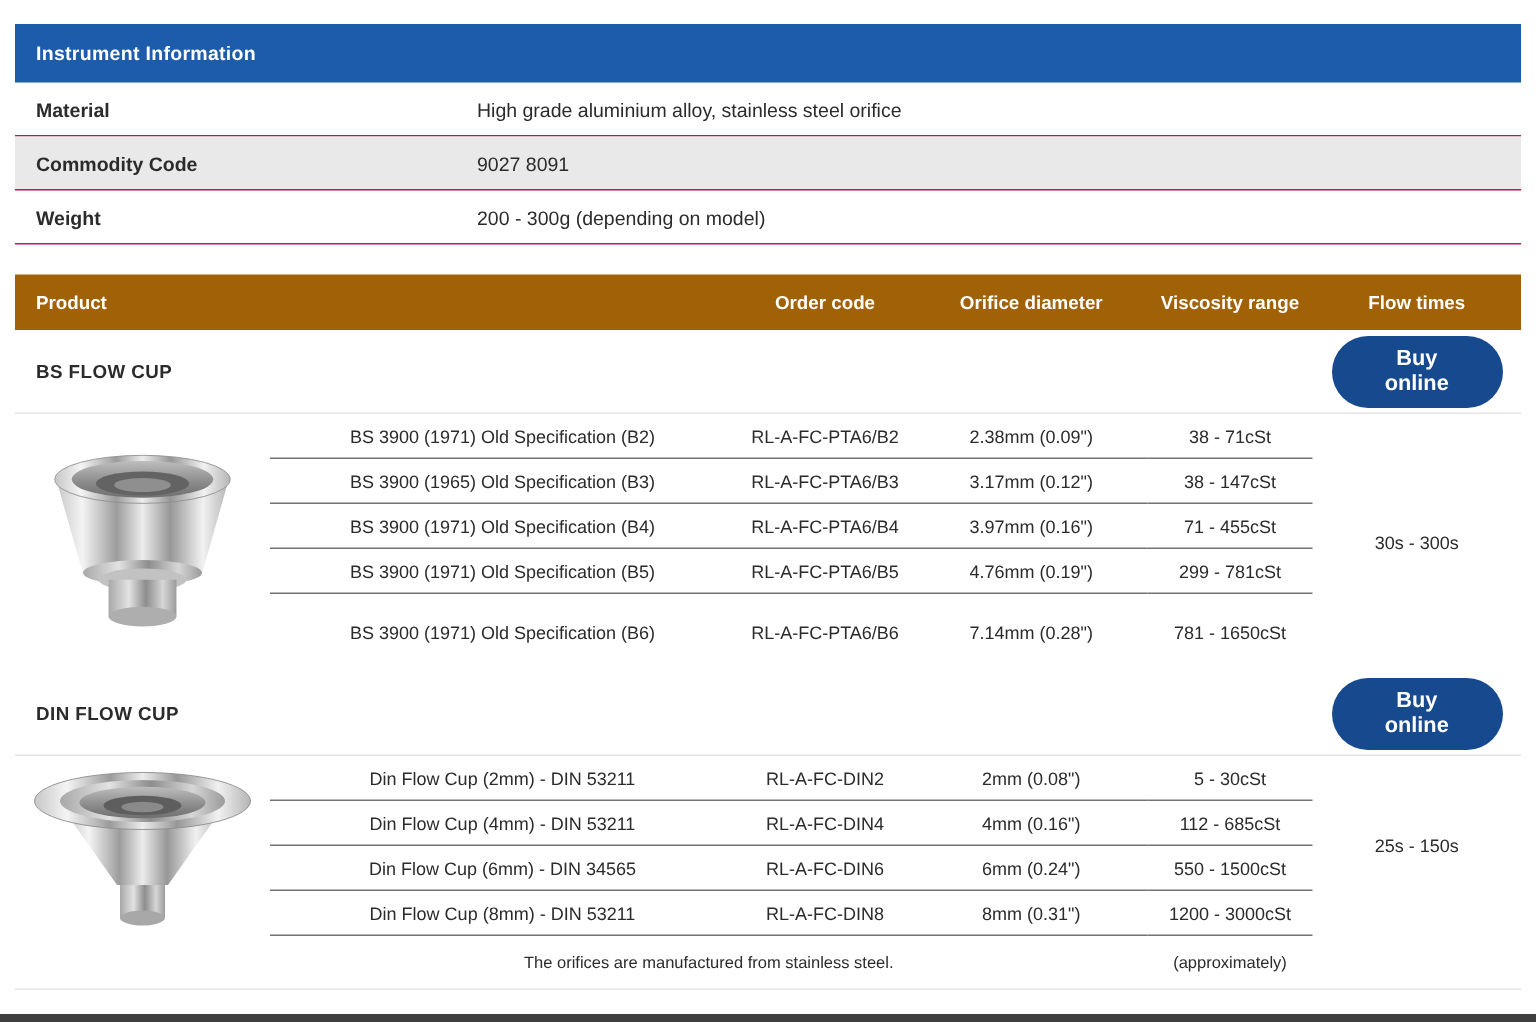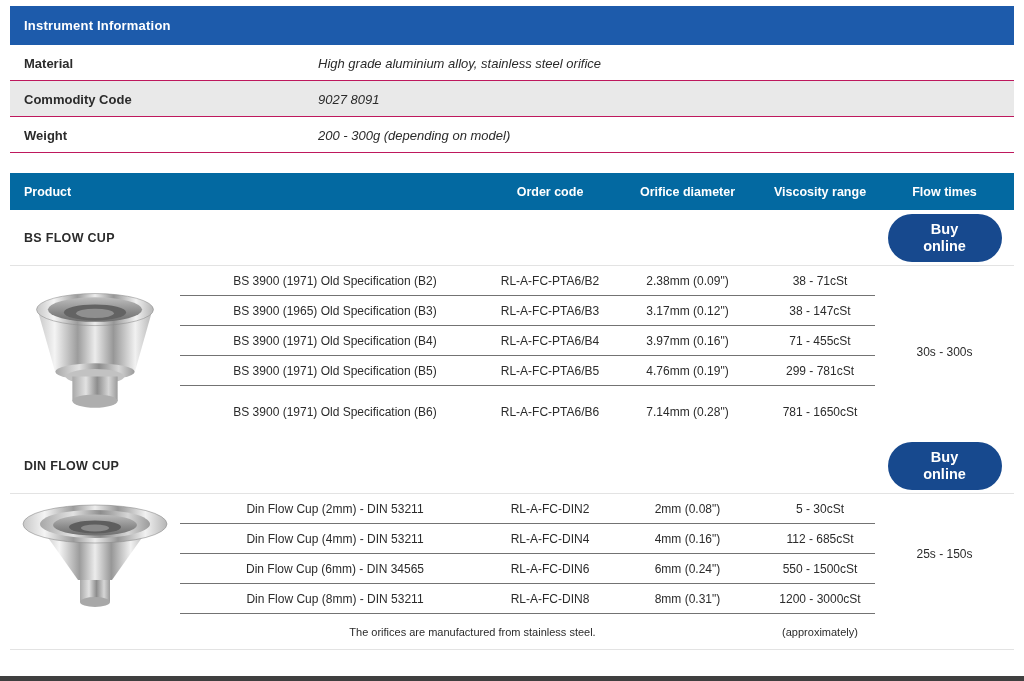--- a/index.html
+++ b/index.html
@@ -1,33 +1,33 @@
 <!DOCTYPE html>
 <html><head>
 <meta charset="utf-8">
 <style>
   * { margin:0; padding:0; box-sizing:border-box; }
   html,body { background:#ffffff; }
   body { font-family:"Liberation Sans", sans-serif; color:#2b2b2b; }
   .page { position:relative; width:1024px; height:681px; background:#fff; overflow:hidden; }
-  .inner { position:absolute; left:10px; top:6px; width:1004px; }
+  .inner { position:absolute; left:10px; top:16px; width:1004px; }
 
   
   .info-section { margin-bottom:20px; }
   .info-header { background:#1d5bab; color:#fff; font-weight:bold; font-size:13px;
                  padding:12px 14px; letter-spacing:.2px; }
   .info-row { display:flex; align-items:flex-end; border-bottom:1px solid #be185d;
               font-size:13px; min-height:36px; }
   .info-row.alt { background:#e9e9e9; }
   .info-label { width:308px; padding:9px 14px; font-weight:bold; }
-  .info-value { flex:1; padding:9px 0;font-style:italic; }
+  .info-value { flex:1; padding:9px 0; }
 
   
   .pt-header { display:grid; grid-template-columns:480px 120px 155px 110px 139px;
-               background:#0369a1; color:#fff; font-weight:bold; font-size:12.5px;
+               background:#a16207; color:#fff; font-weight:bold; font-size:12.5px;
                align-items:center; height:37px; }
   .pt-header .hc { text-align:center; }
   .pt-header .hp { padding-left:14px; }
 
   .group-title { display:flex; justify-content:space-between; align-items:center;
                  border-bottom:1px solid #e3e3e3; min-height:56px; }
   .group-name { padding-left:14px; font-weight:bold; font-size:12.5px; letter-spacing:.3px; }
   .buy-wrap { width:139px; display:flex; justify-content:center; }
   .buy-btn { background:#17498e; color:#fff; border:none; border-radius:26px;
              width:114px; height:48px; font-weight:bold; font-size:14.5px; line-height:1.15;

